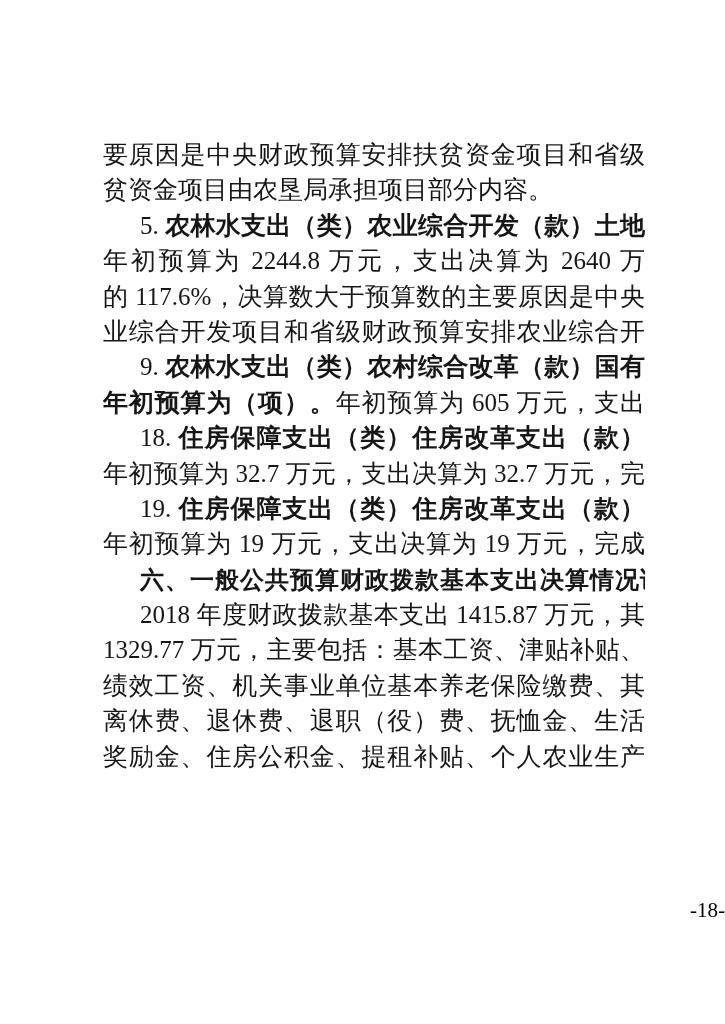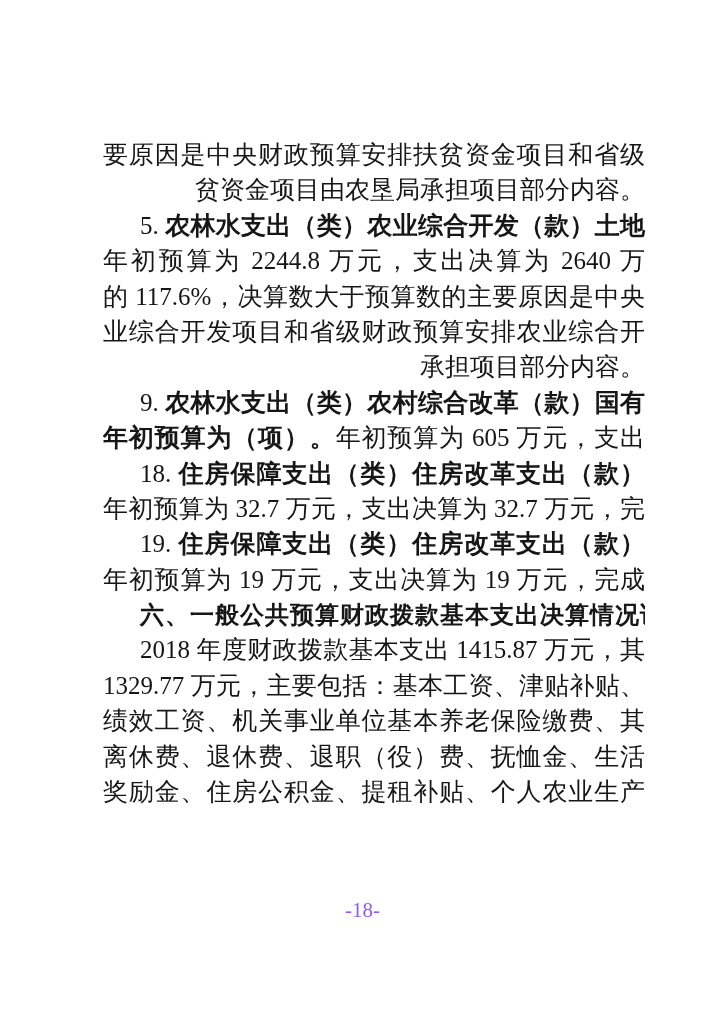--- a/index.html
+++ b/index.html
@@ -21,21 +21,21 @@
     left: 103px;
     top: 137px;
     width: 542px;
   }
   .line {
     height: 35.4px;
     line-height: 35.4px;
     font-size: 25px;
     white-space: nowrap;
     overflow: hidden;
-    text-align: right;
+    text-align: left;
   }
   .line.j {
     white-space: normal;
     text-align: justify;
     text-align-last: justify;
     text-justify: inter-character;
   }
   .line.ind {
     padding-left: 37px;
   }
@@ -46,38 +46,37 @@
     font-family: "Liberation Sans", "DejaVu Sans", sans-serif;
     font-weight: 700;
     font-size: 24px;
     letter-spacing: 1px;
   }
   .page-number {
     position: absolute;
     left: 0;
     right: 0;
     top: 898px;
-    text-align: center;
+    text-align: right;
     font-size: 21px;
-    color: #8b5cf6;
+    color: #000000;
     font-family: "Liberation Serif", "DejaVu Serif", serif;
   }
 </style>
 </head>
 <body>
 
 <div class="page">
   <div class="content" id="content">
       <div class="line j"><span>要原因是中央财政预算安排扶贫资金项目和省级财政预算安排扶</span></div>
       <div class="line"><span>贫资金项目由农垦局承担项目部分内容。</span></div>
       <div class="line j ind"><span>5. </span><span class="seg-b">农林水支出（类）农业综合开发（款）土地治理（项）。</span></div>
       <div class="line j"><span>年初预算为 2244.8 万元，支出决算为 2640 万元，完成年初预算</span></div>
       <div class="line j"><span>的 117.6%，决算数大于预算数的主要原因是中央财政预算安排农</span></div>
       <div class="line j"><span>业综合开发项目和省级财政预算安排农业综合开发项目由农垦局</span></div>
-      <div class="line"><span>承担项目部分内容。</span></div>
       <div class="line j ind"><span>9. </span><span class="seg-b">农林水支出（类）农村综合改革（款）国有农场办社会</span></div>
       <div class="line j"><span class="seg-b">年初预算为（项）。</span><span>年初预算为 605 万元，支出决算为 605 万</span></div>
       <div class="line j ind"><span>18. </span><span class="seg-b">住房保障支出（类）住房改革支出（款）住房公积金（项）。</span></div>
       <div class="line j"><span>年初预算为 32.7 万元，支出决算为 32.7 万元，完成年初预算的</span></div>
       <div class="line j ind"><span>19. </span><span class="seg-b">住房保障支出（类）住房改革支出（款）提租补贴（项）。</span></div>
       <div class="line j"><span>年初预算为 19 万元，支出决算为 19 万元，完成年初预算的 100%。</span></div>
       <div class="line ind hei"><span class="seg-b">六、一般公共预算财政拨款基本支出决算情况说明</span></div>
       <div class="line j ind"><span>2018 年度财政拨款基本支出 1415.87 万元，其中人员经费</span></div>
       <div class="line j"><span>1329.77 万元，主要包括：基本工资、津贴补贴、社会保障缴费、</span></div>
       <div class="line j"><span>绩效工资、机关事业单位基本养老保险缴费、其他工资福利支出、</span></div>

